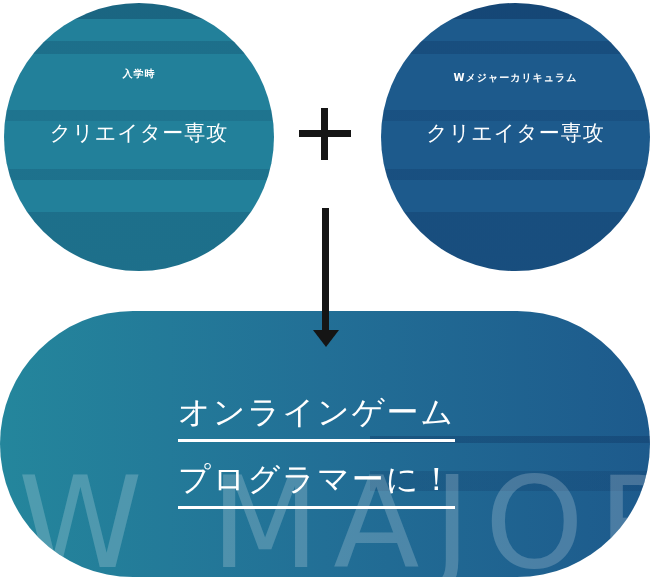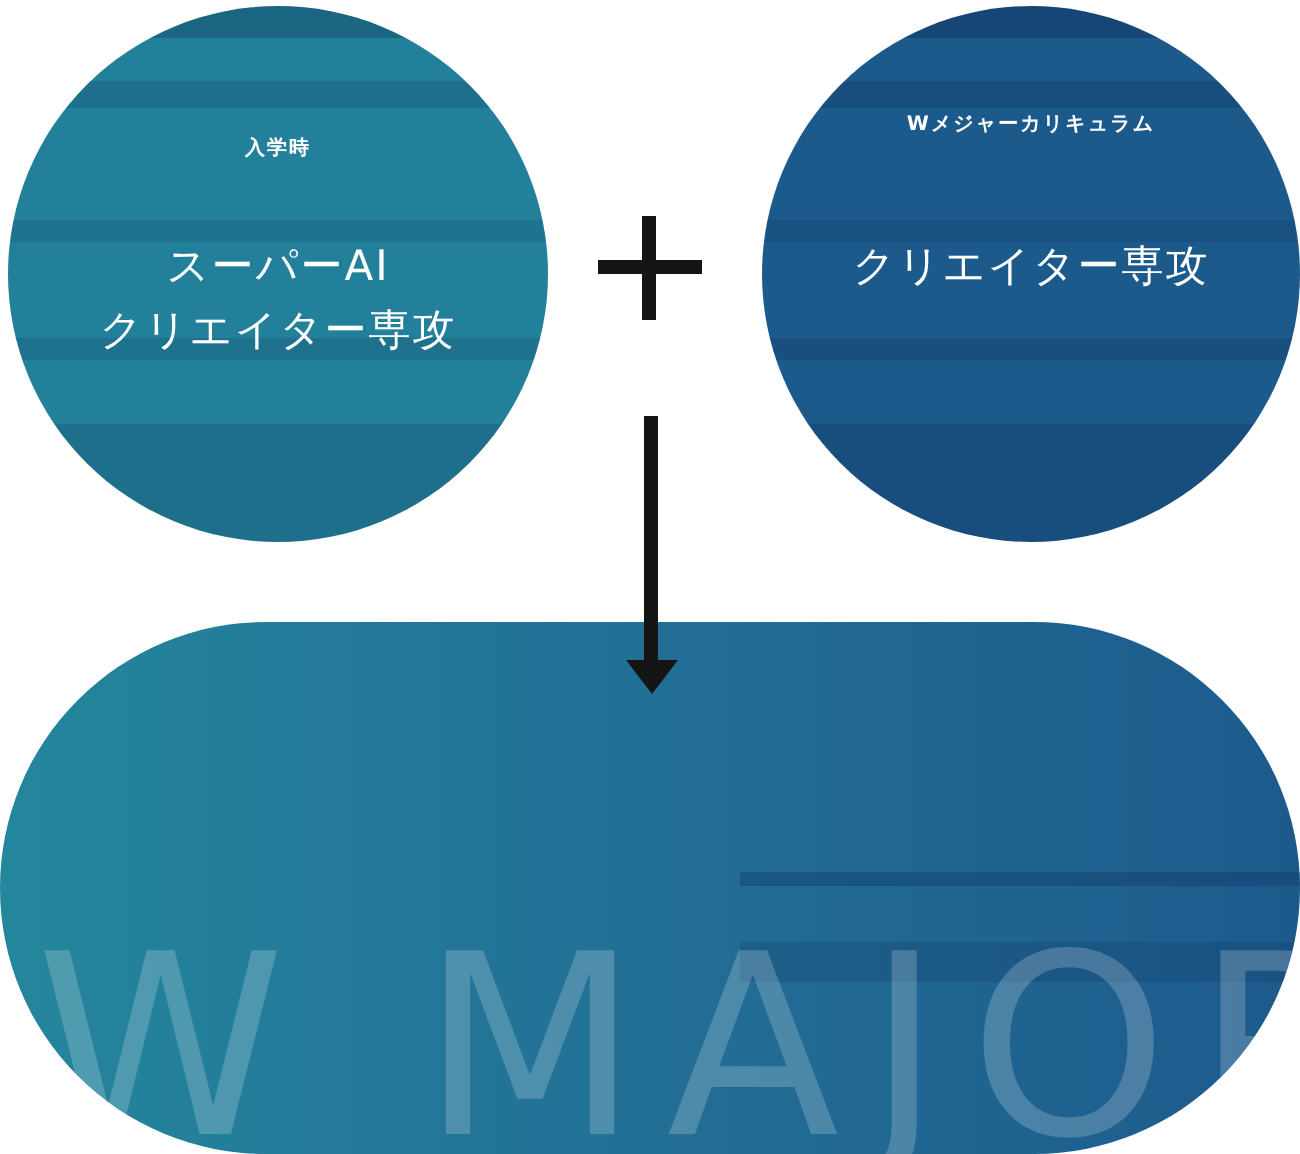--- a/index.html
+++ b/index.html
@@ -11,21 +11,21 @@
       linear-gradient(180deg, rgba(20,80,110,0.55) 0 6%, transparent 6% 14%, rgba(20,80,110,0.35) 14% 19%, transparent 19% 40%, rgba(20,80,110,0.25) 40% 44%, transparent 44% 62%, rgba(20,80,110,0.3) 62% 66%, transparent 66% 78%, rgba(20,80,110,0.35) 78% 100%),
       #22809a; }
   .circle-right { left:381px; top:3px; width:269px; height:268px;
     background:
       linear-gradient(180deg, rgba(15,55,100,0.55) 0 6%, transparent 6% 14%, rgba(15,55,100,0.35) 14% 19%, transparent 19% 40%, rgba(15,55,100,0.25) 40% 44%, transparent 44% 62%, rgba(15,55,100,0.3) 62% 66%, transparent 66% 78%, rgba(15,55,100,0.35) 78% 100%),
       #1d5a8c; }
   .circle .small { position:absolute; left:0; right:0; font-size:10px; font-weight:bold; letter-spacing:1px; }
   .circle .big { position:absolute; left:0; right:0; font-size:21px; line-height:32px; letter-spacing:1px; }
   .circle-left .small { top:64px; }
   .circle-left .big { top:114px; }
-  .circle-right .small { top:52px; }
+  .circle-right .small { top:68px; }
   .circle-right .big { top:114px; }
 
   .plus { position:absolute; left:299px; top:108px; width:52px; height:52px; }
   .plus::before { content:""; position:absolute; left:0; top:22px; width:52px; height:7px; background:#151515; }
   .plus::after { content:""; position:absolute; left:22px; top:0; width:7px; height:52px; background:#151515; }
 
   .pill { position:absolute; left:0; top:311px; width:650px; height:266px; border-radius:133px; overflow:hidden;
     background: linear-gradient(90deg, #24869c 0%, #226f96 50%, #1d5a8c 100%); }
   .pill .stripes { position:absolute; right:0; top:120px; width:280px; height:150px;
     background: linear-gradient(180deg, transparent 0 5px, rgba(15,55,100,0.4) 5px 12px, transparent 12px 40px, rgba(15,55,100,0.25) 40px 60px, transparent 60px); }
@@ -37,33 +37,36 @@
   .arrow-shaft { position:absolute; left:322px; top:208px; width:7px; height:124px; background:#151515; }
   .arrow-head { position:absolute; left:313px; top:330px; width:0; height:0;
     border-left:13px solid transparent; border-right:13px solid transparent; border-top:17px solid #151515; }
 </style>
 </head>
 <body>
 
 <div class="circle circle-left">
   <div class="small">入学時</div>
   <div class="big">
-    <div>スーパーAI</div>
     <div>クリエイター専攻</div>
   </div>
 </div>
 
 <div class="plus"></div>
 
 <div class="circle circle-right">
   <div class="small">Wメジャーカリキュラム</div>
   <div class="big">
     <div>クリエイター専攻</div>
   </div>
 </div>
 
 <div class="pill">
   <div class="stripes"></div>
   <div class="watermark">W MAJOR</div>
+  <div class="headline">
+    <span class="line">オンラインゲーム</span>
+    <span class="line">プログラマーに！</span>
+  </div>
 </div>
 
 <div class="arrow-shaft"></div>
 <div class="arrow-head"></div>
 
 </body></html>

